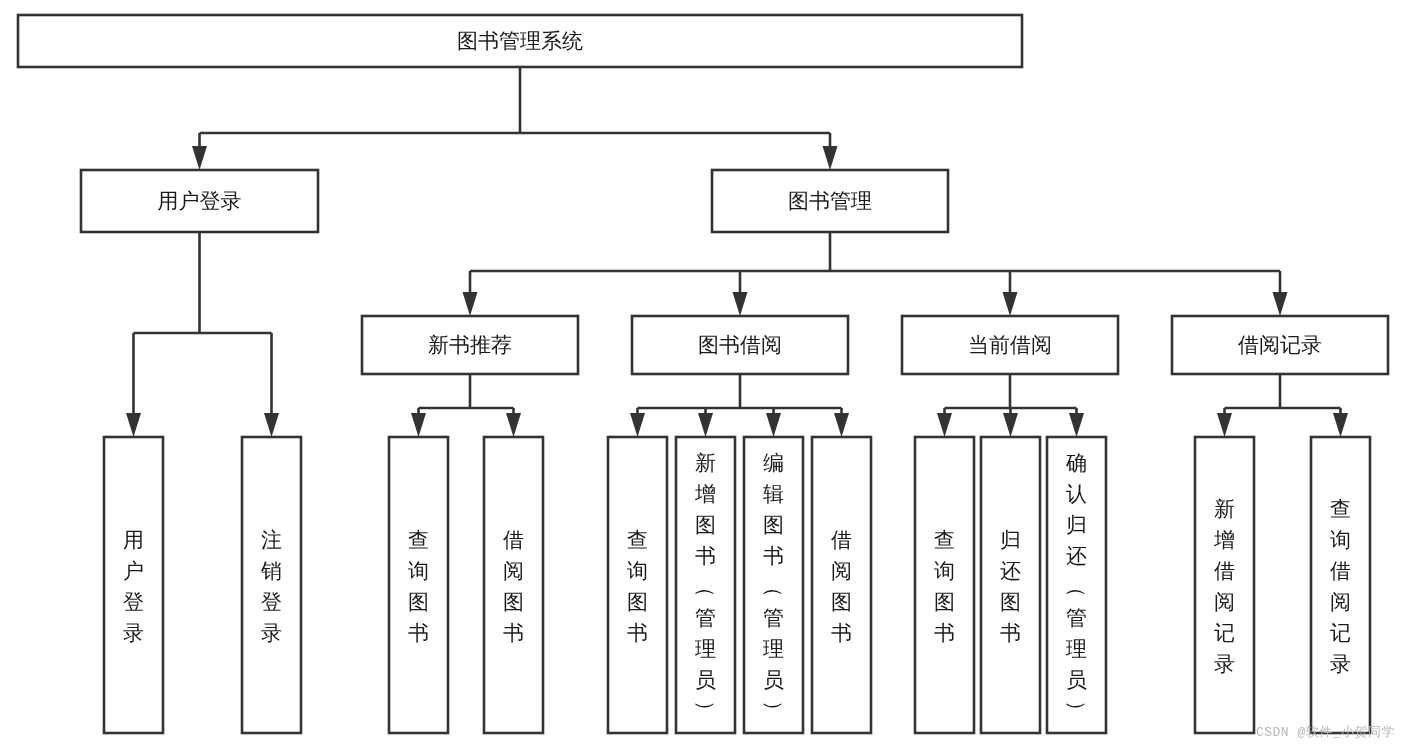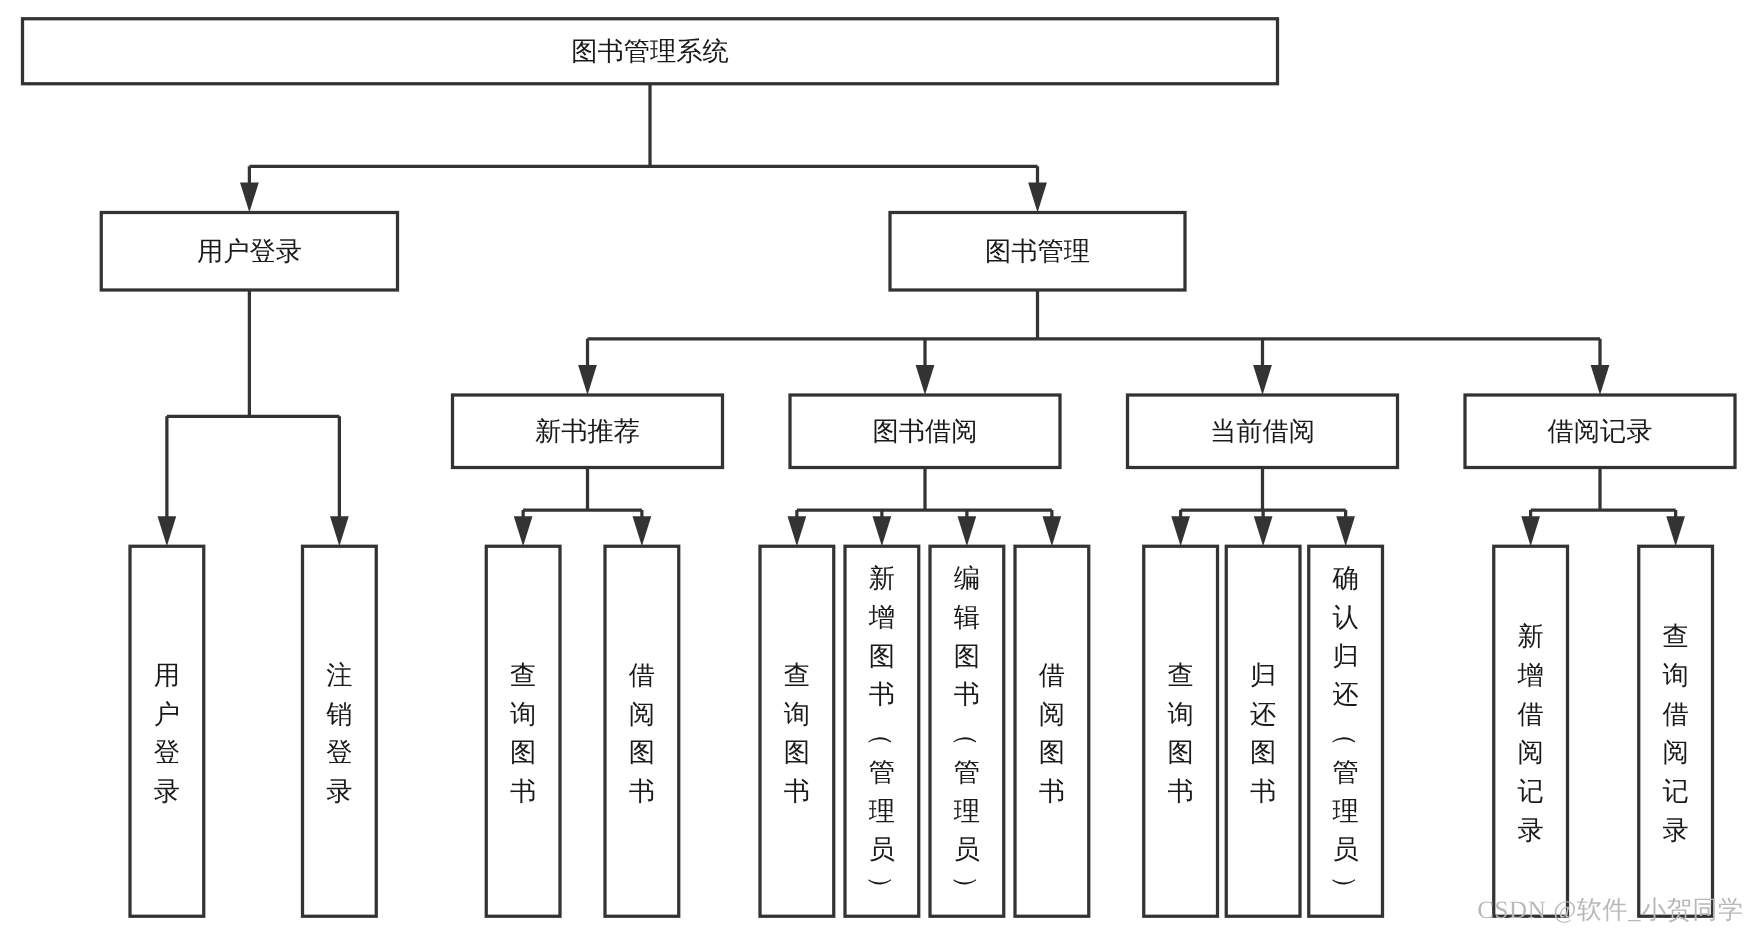--- a/index.html
+++ b/index.html
@@ -52,22 +52,22 @@
     fill: none;
   }
   .arrow-head {
     fill: #333333;
     stroke: none;
   }
   .watermark {
     position: absolute;
     right: 10px;
     bottom: 6px;
-    font-family: Liberation Serif, serif;
-    font-size: 20px;
+    font-family: Liberation Mono, monospace;
+    font-size: 13px;
     color: #b8b8b8;
     white-space: nowrap;
     letter-spacing: 0.5px;
     pointer-events: none;
   }
 </style>
 </head>
 <body>
 
 <div id="diagram-root">

